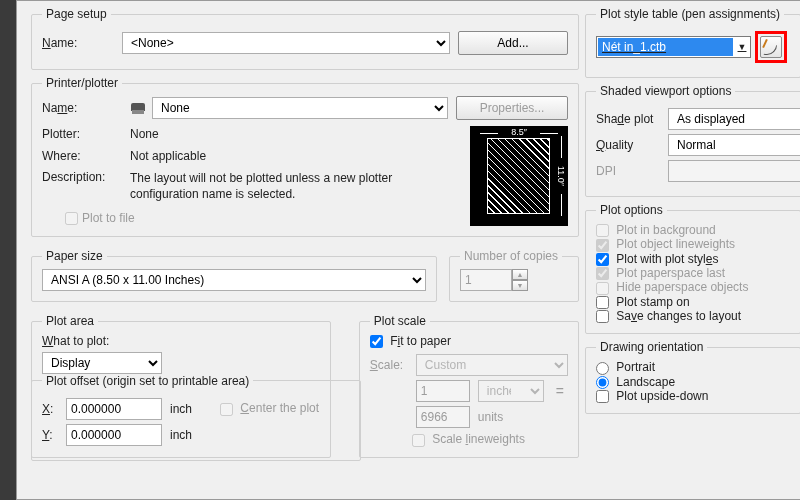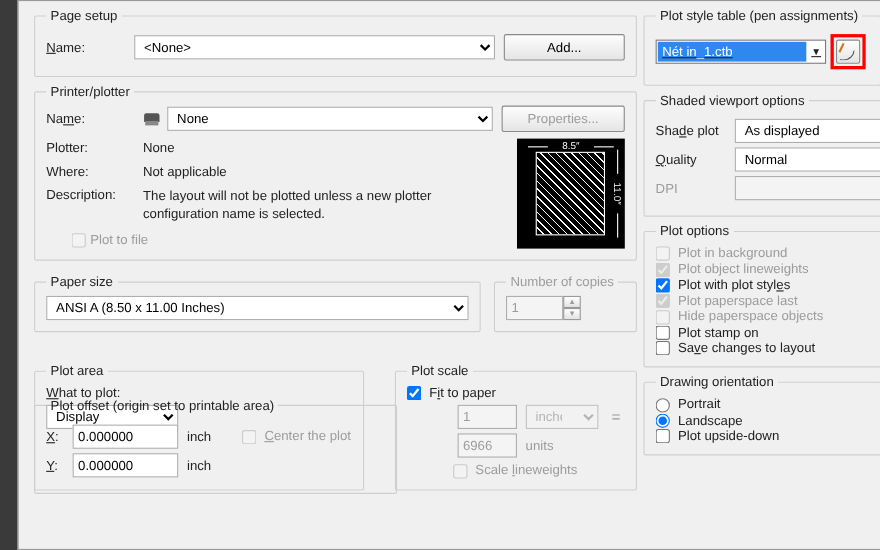--- a/index.html
+++ b/index.html
@@ -138,34 +138,40 @@
         <div class="spinner">
           <input type="text" disabled="" value="1" style="">
           <div class="btns">
             <button disabled="">▲</button>
             <button disabled="">▼</button>
           </div>
         </div>
       </fieldset>
     </div>
 
-    <div style="display:flex; gap:28px;margin-top:16px;">
+    <div style="display:flex; gap:28px;">
       <fieldset style="flex:1">
         <legend>Plot area</legend>
         <div style="margin-bottom:4px"><span class="underline">W</span>hat to plot:</div>
         <select style="width:120px">
           <option>Display</option>
         </select>
       </fieldset>
 
       <fieldset style="width:200px">
         <legend>Plot scale</legend>
         <label>
           <input type="checkbox" checked="" style=""> <span>F<span class="underline">i</span>t to paper</span>
         </label>
+        <div class="row disabled" style="margin-top:6px">
+          <label style="width:38px"><span class="underline">S</span>cale:</label>
+          <select style="flex:1" disabled="">
+            <option>Custom</option>
+          </select>
+        </div>
         <div class="row disabled">
           <span style="width:38px"></span>
           <input type="text" class="numeric" style="width: 54px;" disabled="" value="1">
           <select style="width:66px" disabled="">
             <option>inches</option>
           </select>
           <span class="equiv">=</span>
         </div>
         <div class="row disabled">
           <span style="width:38px"></span>

